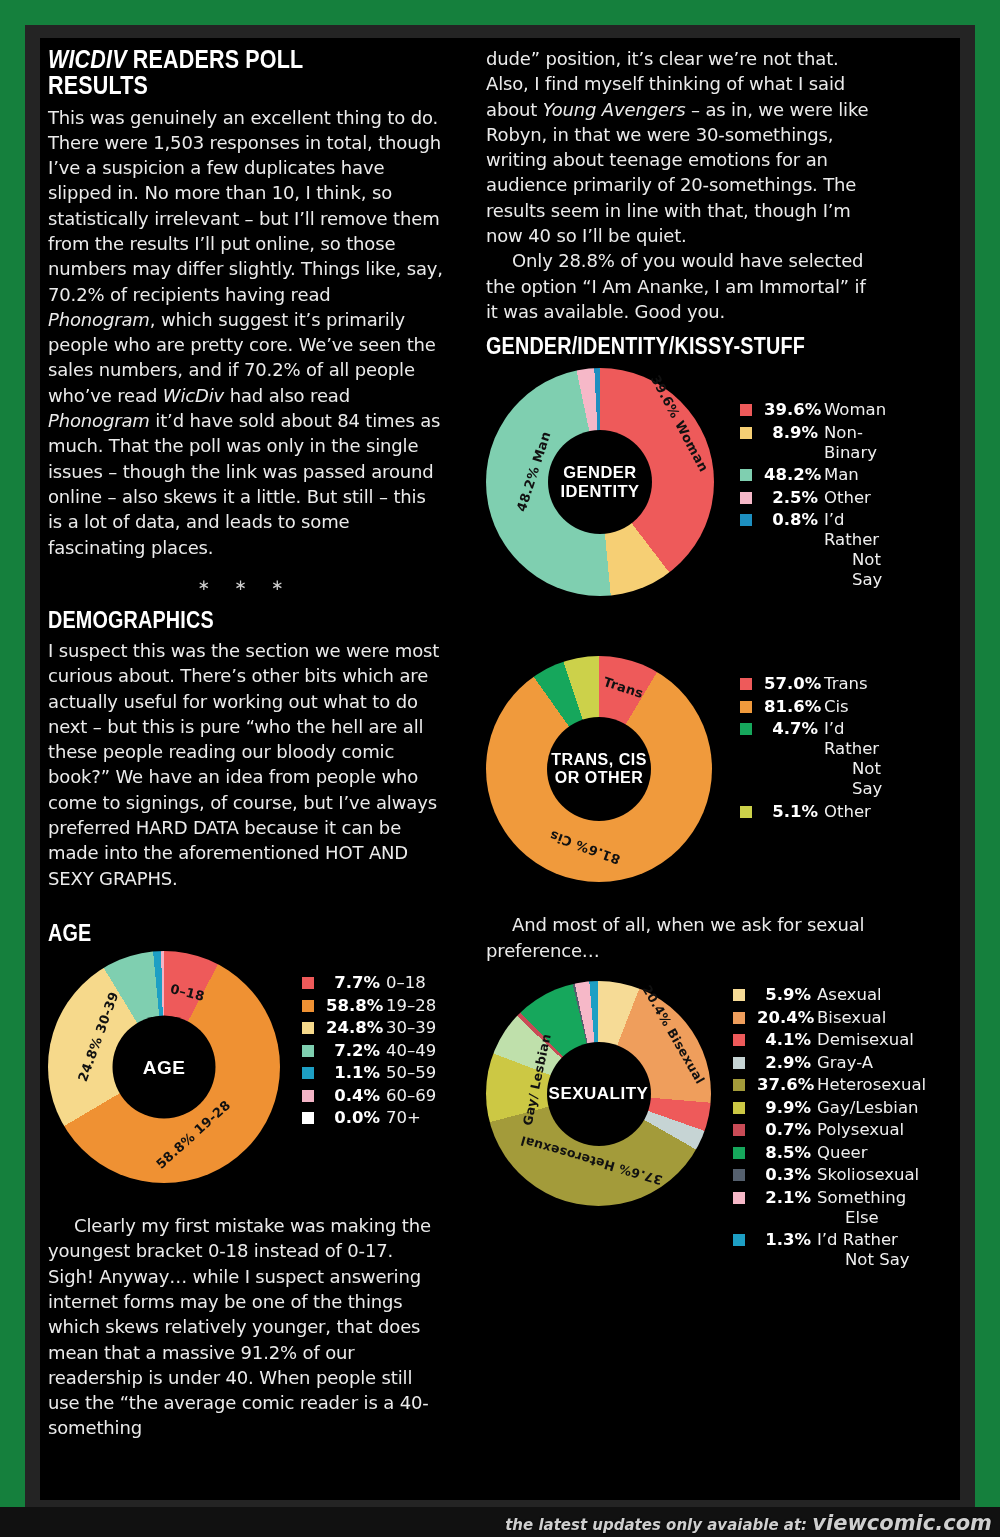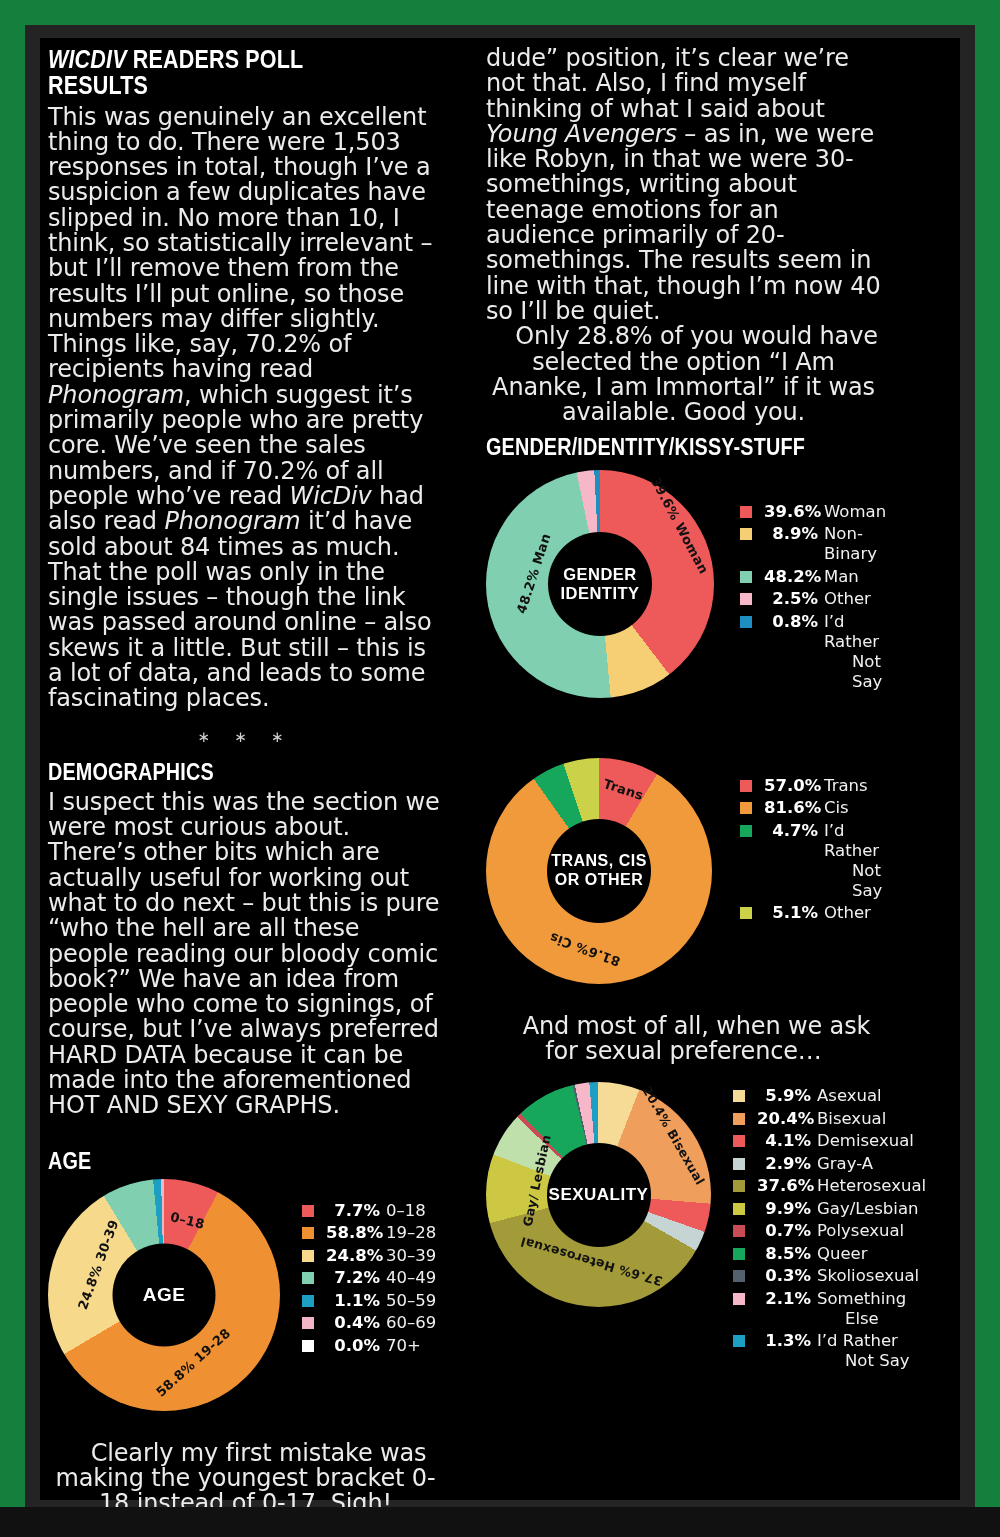--- a/index.html
+++ b/index.html
@@ -14,25 +14,25 @@
 
   h1.title,h2.section{
     font-family:"Liberation Sans Narrow","Liberation Sans",sans-serif;
     font-weight:bold;color:#ffffff;letter-spacing:0.2px;
     margin:0 0 6px 0;text-transform:uppercase;
     font-size:25px;line-height:1.05;transform:scaleX(0.86);transform-origin:left center;
   }
   h1.title .it{font-style:italic;}
   h2.section{font-size:23px;margin-top:0;}
   p.body{
-    color:#ebebeb;font-size:24px;line-height:25.3px;margin:0;
+    color:#ebebeb;font-size:18px;line-height:25.3px;margin:0;
     font-family:"DejaVu Sans","Liberation Sans",sans-serif;
     letter-spacing:-0.15px;
   }
-  p.body.indent{text-indent:26px;text-align:center;}
+  p.body.indent{text-indent:26px;}
   p.body .it{font-style:italic;}
   .stars{color:#cfcfcf;text-align:center;font-size:15px;letter-spacing:10px;margin:16px 0 14px 0;}
   .sp{height:18px;}
   .sp-s{height:10px;}
   .sp-l{height:30px;}
 
   
   .chartblock{position:relative;display:flex;align-items:flex-start;}
   .donutwrap{position:relative;flex:0 0 auto;}
   .donut{position:relative;border-radius:50%;}
@@ -329,13 +329,17 @@
               <span class="pct">1.3%</span>
               <span class="lbl"><span>I’d Rather</span><span class="cont" style="margin-left:28px">Not Say</span></span>
             </div>
         </div>
       </div>
 
     </div>
   </div>
 
   <div class="footer"></div>
+  <div class="wm">
+    <span>the latest updates only avaiable at:</span>
+    <span class="big">viewcomic.com</span>
+  </div>
 </div>
 
 </body></html>

